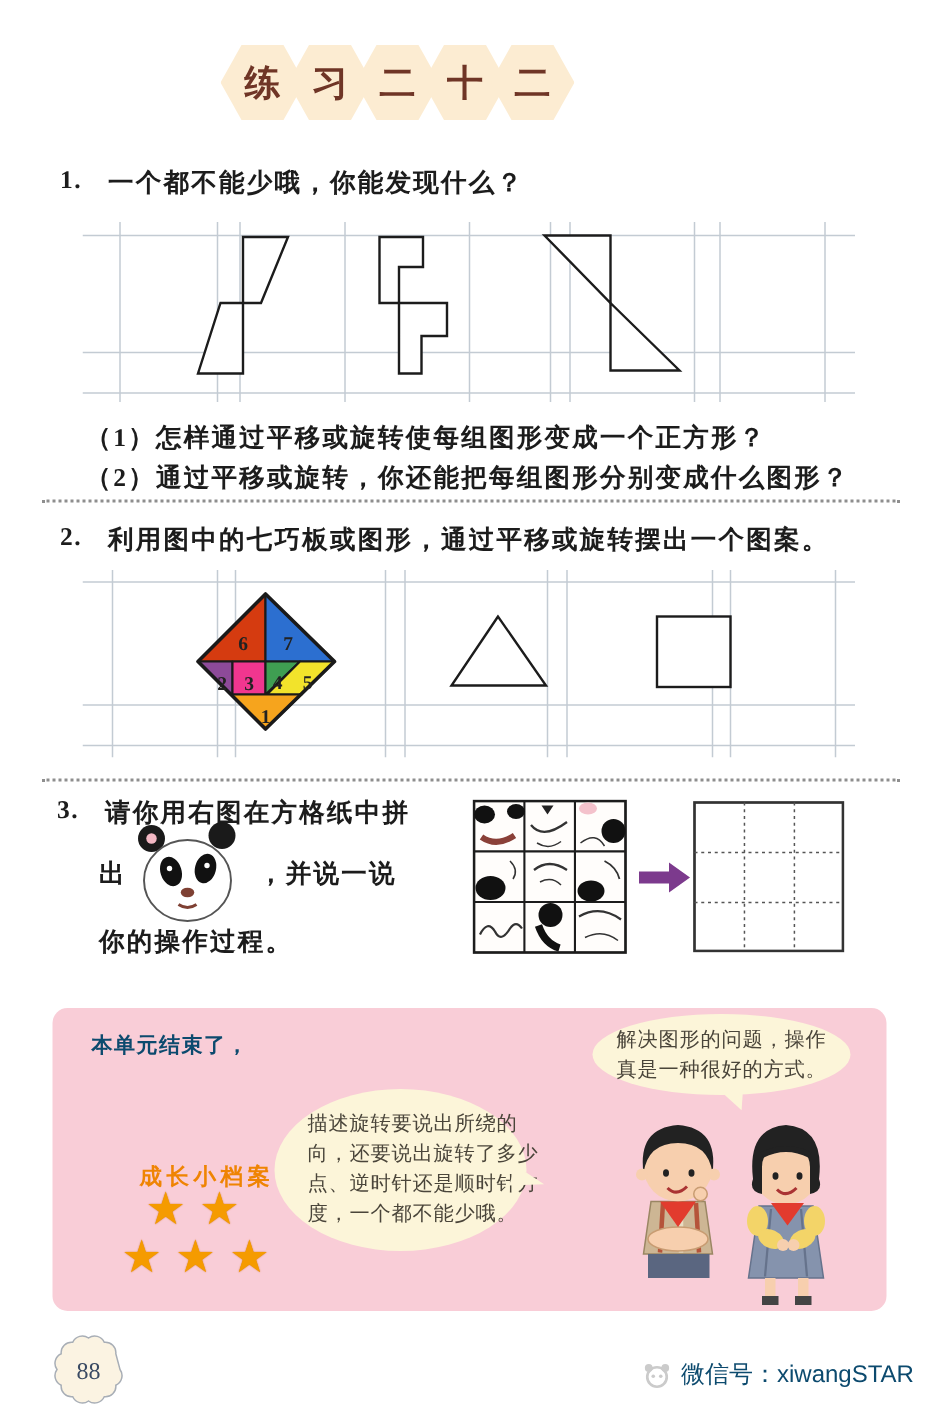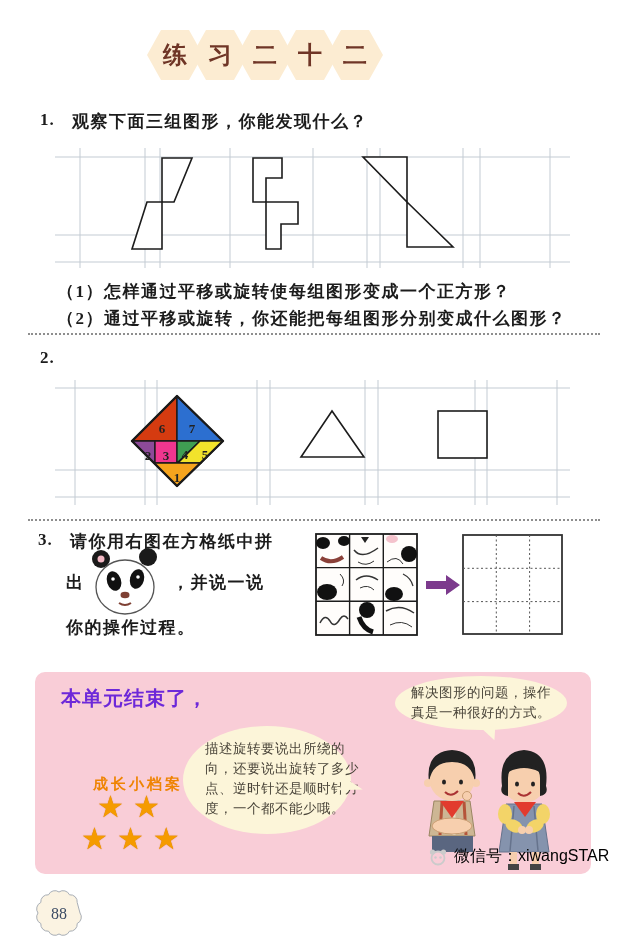--- a/index.html
+++ b/index.html
@@ -12,31 +12,31 @@
        clip-path:polygon(25% 0,75% 0,100% 50%,75% 100%,25% 100%,0 50%);
        display:flex;align-items:center;justify-content:center;}
   .hex span{font-size:24px;color:#6f3526;font-weight:600;}
   
   .qnum{font-size:17px;font-weight:600;letter-spacing:1px;}
   .qtext{font-size:17px;font-weight:600;letter-spacing:1.5px;}
   .dotted-sep{position:absolute;left:28px;width:572px;border-top:2px dotted #8e8e8e;height:0;}
   
   .panel{position:absolute;left:35px;top:672px;width:556px;height:202px;
          background:#f9cdd7;border-radius:10px;}
-  .heading{position:absolute;left:26px;top:12px;font-size:20px;font-weight:700;
-           color:#6d28d9;letter-spacing:1px;line-height:28px;}
+  .heading{position:absolute;left:26px;top:12px;font-size:14px;font-weight:700;
+           color:#0c4a6e;letter-spacing:1px;line-height:28px;}
   .bubble{position:absolute;background:#fcf5d9;border-radius:50%;}
   .bubble-text{font-size:13.5px;line-height:20px;color:#4a453a;letter-spacing:0.5px;}
   .tail{position:absolute;width:0;height:0;border-style:solid;}
   .archive{position:absolute;left:58px;top:103px;font-size:15px;font-weight:700;
            color:#ef8403;letter-spacing:3px;}
   .stars{position:absolute;font-size:30px;color:#f59b00;letter-spacing:9px;
          text-shadow:0 0 1px #c96a00;line-height:30px;font-family:"DejaVu Sans",sans-serif;}
-  .watermark{position:absolute;left:428px;top:846px;display:flex;align-items:center;gap:6px;
-             color:#000000;font-size:16px;font-family:"Liberation Sans",sans-serif;}
+  .watermark{position:absolute;left:428px;top:906px;display:flex;align-items:center;gap:6px;
+             color:#0c4a6e;font-size:16px;font-family:"Liberation Sans",sans-serif;}
   svg text{font-family:"Liberation Serif","DejaVu Serif",serif;}
 </style>
 </head>
 <body>
 
 <div class="page">
 
   <div class="title-row">
     <div class="hex">
         <span>练</span>
@@ -49,21 +49,21 @@
       </div>
     <div class="hex">
         <span>十</span>
       </div>
     <div class="hex">
         <span>二</span>
       </div>
   </div>
 
   <div class="abs qnum" style="left:40px;top:110px">1.</div>
-  <div class="abs qtext" style="left:72px;top:110px">观察下面三组图形，你能发现什么？</div>
+  <div class="abs qtext" style="left:72px;top:110px">一个都不能少哦，你能发现什么？</div>
 
   <svg class="abs" style="left:55px;top:148px" width="515" height="120">
     <g stroke="#c3cbd3" stroke-width="1">
       <line x1="25" y1="0" x2="25" y2="120"></line>
         <line x1="90" y1="0" x2="90" y2="120"></line>
       <line x1="105" y1="0" x2="105" y2="120"></line>
         <line x1="175" y1="0" x2="175" y2="120"></line>
       <line x1="258" y1="0" x2="258" y2="120"></line>
         <line x1="312" y1="0" x2="312" y2="120"></line>
       <line x1="325" y1="0" x2="325" y2="120"></line>
@@ -87,20 +87,21 @@
       <polygon points="352,54 398,99 352,99"></polygon>
     </g>
   </svg>
 
   <div class="abs qtext" style="left:57px;top:280px">（1）怎样通过平移或旋转使每组图形变成一个正方形？</div>
   <div class="abs qtext" style="left:57px;top:307px">（2）通过平移或旋转，你还能把每组图形分别变成什么图形？</div>
 
   <div class="dotted-sep" style="top:333px"></div>
 
   <div class="abs qnum" style="left:40px;top:348px">2.</div>
+  <div class="abs qtext" style="left:72px;top:348px">利用图中的七巧板或图形，通过平移或旋转摆出一个图案。</div>
 
   <svg class="abs" style="left:55px;top:380px" width="515" height="125">
     <g stroke="#c3cbd3" stroke-width="1">
       <line x1="20" y1="0" x2="20" y2="125"></line>
         <line x1="90" y1="0" x2="90" y2="125"></line>
       <line x1="102" y1="0" x2="102" y2="125"></line>
         <line x1="202" y1="0" x2="202" y2="125"></line>
       <line x1="215" y1="0" x2="215" y2="125"></line>
         <line x1="310" y1="0" x2="310" y2="125"></line>
       <line x1="323" y1="0" x2="323" y2="125"></line>

